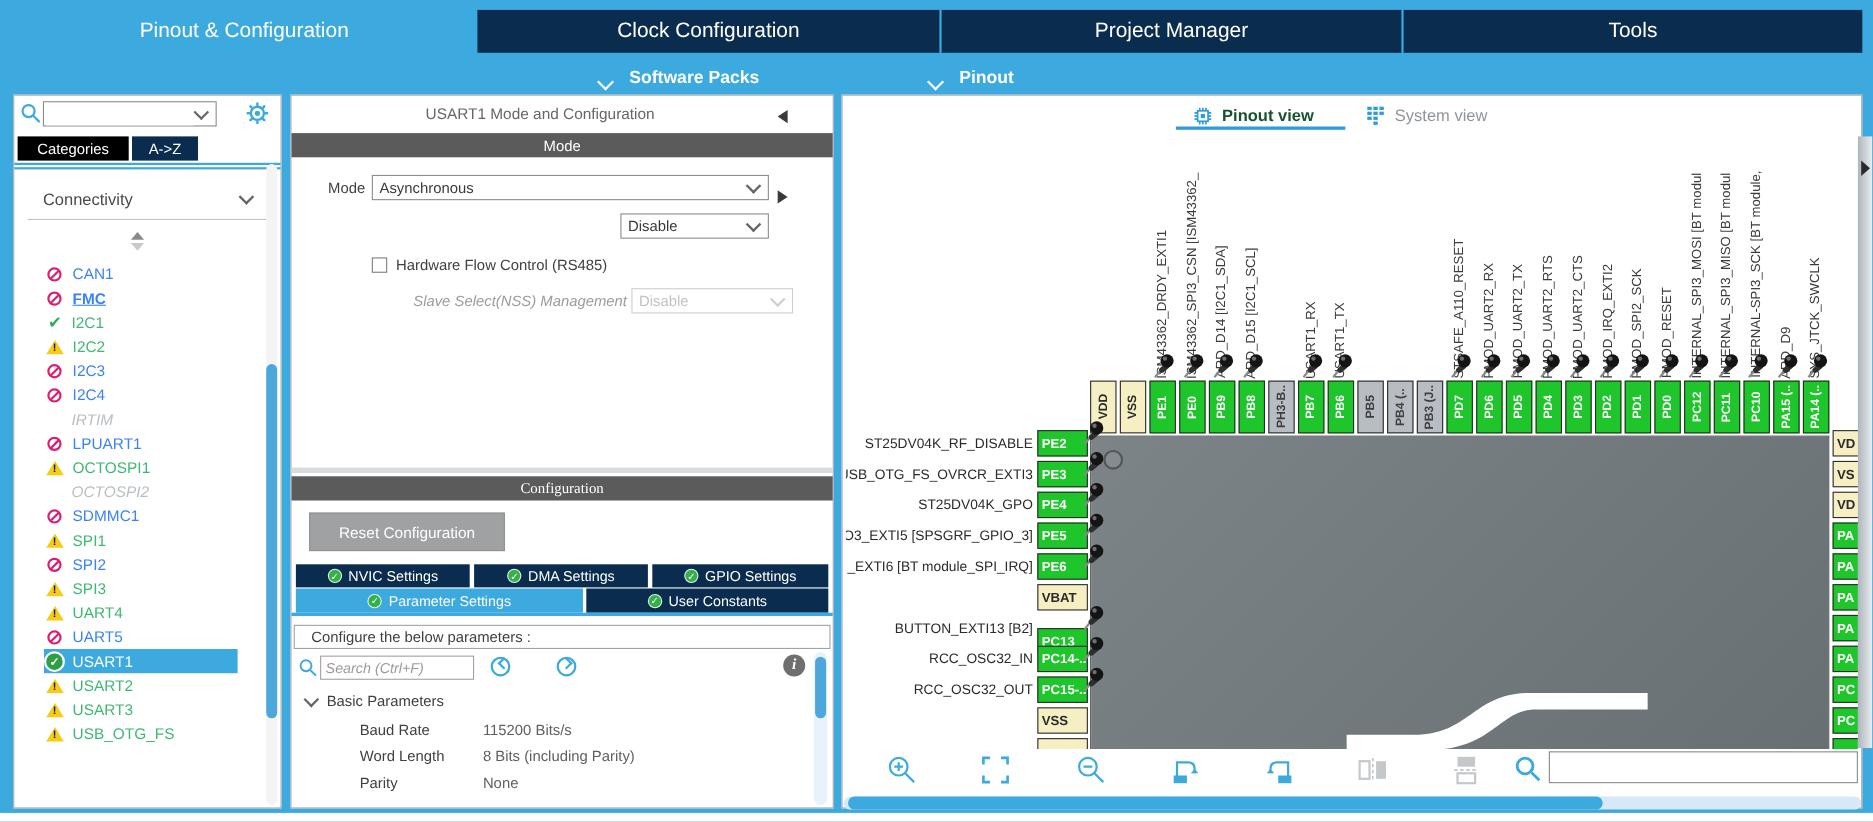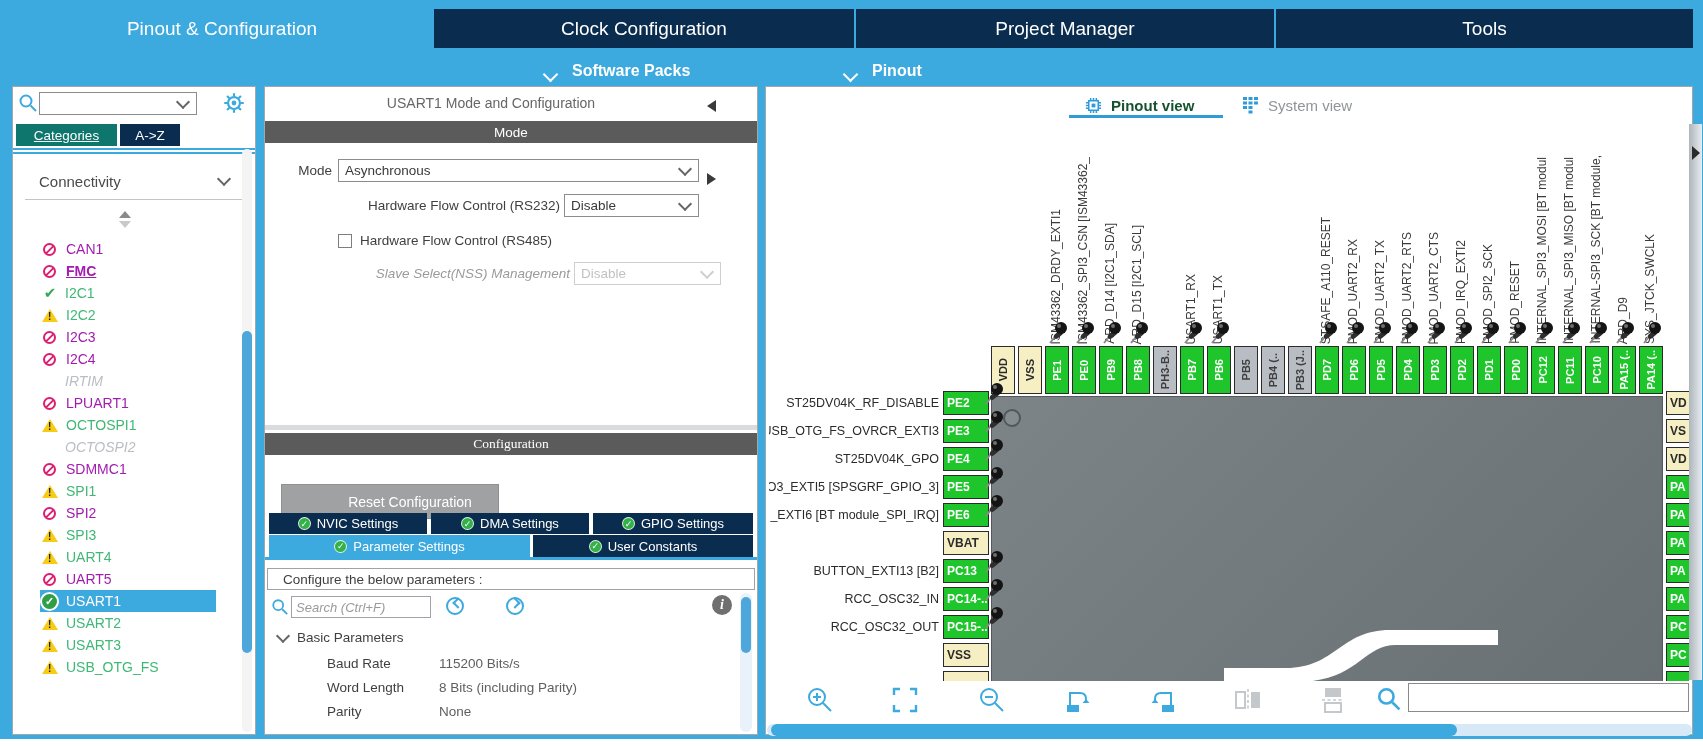--- a/index.html
+++ b/index.html
@@ -18,34 +18,34 @@
   .chev.white{border-color:#fff;width:9px;height:9px;}
 
   
   #sidebar{left:12px;top:86px;width:244px;height:649px;}
   .sb-search-row{position:absolute;left:0;top:0;width:100%;height:32px;}
   .sb-combo{position:absolute;left:26px;top:5px;width:158px;height:23px;border:1px solid #8C8C8C;background:#fff;box-sizing:border-box;}
   .sb-combo input{position:absolute;left:2px;top:1px;width:130px;height:18px;border:none;outline:none;font-size:13px;font-family:inherit;}
   .sb-combo .chev{position:absolute;right:8px;top:8px;}
   .sb-tabs{position:absolute;left:3px;top:37px;height:22px;}
   .sb-tab{position:absolute;top:0;height:22px;display:flex;align-items:center;justify-content:center;color:#fff;font-size:13.5px;cursor:pointer;}
-  #tab-categories{left:0;width:101px;background:#0f766e;text-decoration:underline;}
+  #tab-categories{left:0;width:101px;background:#000000;}
   #tab-az{left:104px;width:60px;background:#0A2C4E;}
   .sb-underline{position:absolute;left:0;top:61px;width:242px;height:6px;border-top:2px solid #3CA9DF;border-bottom:2px solid #3CA9DF;box-sizing:border-box;}
   .sb-group{position:absolute;left:26px;top:86px;width:190px;height:20px;font-size:15px;color:#4a4a4a;cursor:pointer;}
   .sb-group .chev{position:absolute;right:0;top:5px;}
   .sb-group-line{position:absolute;left:12px;top:112px;width:224px;height:1px;background:#C4C4C4;}
   .sb-sort{position:absolute;left:106px;top:124px;width:12px;height:18px;cursor:pointer;}
   .sb-sort i{position:absolute;left:0;width:0;height:0;border-left:6px solid transparent;border-right:6px solid transparent;}
   .sb-sort .up{top:0;border-bottom:7px solid #8a8a8a;}
   .sb-sort .dn{top:10px;border-top:7px solid #c9c9c9;}
   #sb-list{position:absolute;left:0;top:151px;width:230px;}
   .sb-item{position:relative;height:22px;margin-left:27px;width:176px;display:flex;align-items:center;gap:7px;font-size:14px;cursor:pointer;padding-left:2px;box-sizing:border-box;}
   .sb-item .lbl{white-space:nowrap;}
-  .st-blocked .lbl{color:#a21caf;}
+  .st-blocked .lbl{color:#3b82f6;}
   .st-warn .lbl,.st-ok .lbl{color:#3FB875;}
   .st-unavailable .lbl{color:#B9BEC3;font-style:italic;}
   .st-unavailable{padding-left:25px;}
   .st-active{background:#3CA9DF;}
   .st-active .lbl{color:#fff;}
   .emph .lbl{font-weight:bold;text-decoration:underline;}
   .ic{display:inline-flex;width:16px;height:16px;align-items:center;justify-content:center;flex:0 0 16px;}
   .ic-blocked{position:relative;width:13px;height:13px;border:2px solid #DB1E70;border-radius:50%;box-sizing:border-box;flex:0 0 13px;margin:0 3px 0 1px;}
   .ic-blocked::after{content:"";position:absolute;left:-1px;top:4px;width:11px;height:2px;background:#DB1E70;transform:rotate(-45deg);}
   .ic-warn{position:relative;width:0;height:0;border-left:8px solid transparent;border-right:8px solid transparent;border-bottom:13px solid #F6CC16;margin-right:1px;}
@@ -64,21 +64,21 @@
   .tri{position:absolute;width:0;height:0;cursor:pointer;}
   .tri-l{left:442px;top:13px;border-top:6px solid transparent;border-bottom:6px solid transparent;border-right:9px solid #3a3a3a;}
   .tri-r{left:442px;top:86px;border-top:6px solid transparent;border-bottom:6px solid transparent;border-left:9px solid #3a3a3a;}
   .frow{position:absolute;height:23px;display:flex;align-items:center;font-size:13.5px;color:#3f3f3f;}
   .ddl{position:absolute;height:23px;border:1px solid #8C8C8C;background:#fff;box-sizing:border-box;display:flex;align-items:center;padding-left:6px;font-size:13.5px;color:#3a3a3a;cursor:pointer;}
   .ddl .chev{position:absolute;right:8px;top:8px;}
   .ddl.disabled{border-color:#CFCFCF;color:#C2C2C2;cursor:default;}
   .ddl.disabled .chev{border-color:#CFCFCF;}
   .cbx{display:inline-block;width:14px;height:14px;border:1px solid #7E7E7E;background:#fff;box-sizing:border-box;cursor:pointer;}
   .mp-divider{position:absolute;left:0;top:338px;width:492px;height:5px;background:#D9DCDE;}
-  #reset-btn{position:absolute;left:16px;top:397px;width:176px;height:33px;background:#9FA1A3;border:1px solid #8E9092;color:#fff;font-size:14px;display:flex;align-items:center;justify-content:center;cursor:pointer;padding-left:40px;}
+  #reset-btn{position:absolute;left:16px;top:379px;width:176px;height:33px;background:#9FA1A3;border:1px solid #8E9092;color:#fff;font-size:14px;display:flex;align-items:center;justify-content:center;cursor:pointer;}
   .cfg-tab{position:absolute;height:21px;background:#0A2C4E;color:#fff;font-size:13px;display:flex;align-items:center;justify-content:center;gap:6px;cursor:pointer;}
   .cfg-tab.blue{background:#3CA9DF;}
   .tab-check{width:13px;height:13px;border-radius:50%;background:#35B14A;border:1px solid rgba(255,255,255,.85);color:#fff;font-size:9px;display:flex;align-items:center;justify-content:center;box-sizing:border-box;}
   .blue-line{position:absolute;left:0;top:470px;width:492px;height:3px;background:#3CA9DF;}
   #configure-box{position:absolute;left:2px;top:481px;width:488px;height:22px;border:1px solid #9DA3A7;box-sizing:border-box;font-size:13.5px;color:#3f3f3f;display:flex;align-items:center;padding-left:15px;}
   .param-search-row{position:absolute;left:0;top:508px;width:492px;height:26px;}
   #param-search{position:absolute;left:26px;top:1px;width:140px;height:22px;border:1px solid #9DA3A7;box-sizing:border-box;font-size:13px;font-style:italic;color:#555;padding:0 4px;font-family:inherit;outline:none;}
   #param-search::placeholder{color:#9a9a9a;}
   .circ-btn{position:absolute;top:2px;width:18px;height:18px;border:2px solid #3CA9DF;border-radius:50%;box-sizing:border-box;cursor:pointer;}
   .circ-btn .chev{position:absolute;left:4px;top:4px;border-color:#3CA9DF;width:6px;height:6px;}
@@ -270,21 +270,20 @@
     <div class="tri tri-r"></div>
 
     <div class="bar" id="mode-bar">Mode</div>
 
     <div class="frow" style="left:31px;top:72px;width:36px;justify-content:flex-end;">Mode</div>
     <div class="ddl" style="left:73px;top:72px;width:361px;">
       <span>Asynchronous</span>
       <span class="chev"></span>
     </div>
 
-    <div class="frow" style="left:31px;top:107px;width:264px;justify-content:flex-end;">Hardware Flow Control (RS232)</div>
     <div class="ddl" style="left:299px;top:107px;width:135px;">
       <span>Disable</span>
       <span class="chev"></span>
     </div>
 
     <div class="frow" style="left:73px;top:142px;gap:8px;">
       <span class="cbx"></span>
       <span>Hardware Flow Control (RS485)</span>
     </div>
 
@@ -687,21 +686,21 @@
           <svg width="22" height="26" viewBox="0 0 22 26">
             <line x1="3" y1="23" x2="11" y2="13" stroke="#8a8a8a" stroke-width="2"></line>
             <rect x="6" y="12" width="11" height="5" rx="2.5" transform="rotate(-40 11.5 14.5)" fill="#2e2e2e"></rect>
             <circle cx="14" cy="8" r="6" fill="#141414"></circle>
             <circle cx="12" cy="6" r="2" fill="#6e6e6e"></circle>
           </svg>
         </div>
         <div class="pin-h pin-power" style="left: 176px; top: 406px;">
           <span>VBAT</span>
         </div>
-        <div class="pin-h pin-signal" style="left: 176px; top: 434px;">
+        <div class="pin-h pin-signal" style="left: 176px; top: 446px;">
           <span>PC13</span>
         </div>
         <div class="left-label" style="top: 434px; text-align: center;">BUTTON_EXTI13 [B2]</div>
         <div class="pushpin" style="left: 216px; top: 424px;">
           <svg width="22" height="26" viewBox="0 0 22 26">
             <line x1="3" y1="23" x2="11" y2="13" stroke="#8a8a8a" stroke-width="2"></line>
             <rect x="6" y="12" width="11" height="5" rx="2.5" transform="rotate(-40 11.5 14.5)" fill="#2e2e2e"></rect>
             <circle cx="14" cy="8" r="6" fill="#141414"></circle>
             <circle cx="12" cy="6" r="2" fill="#6e6e6e"></circle>
           </svg>

